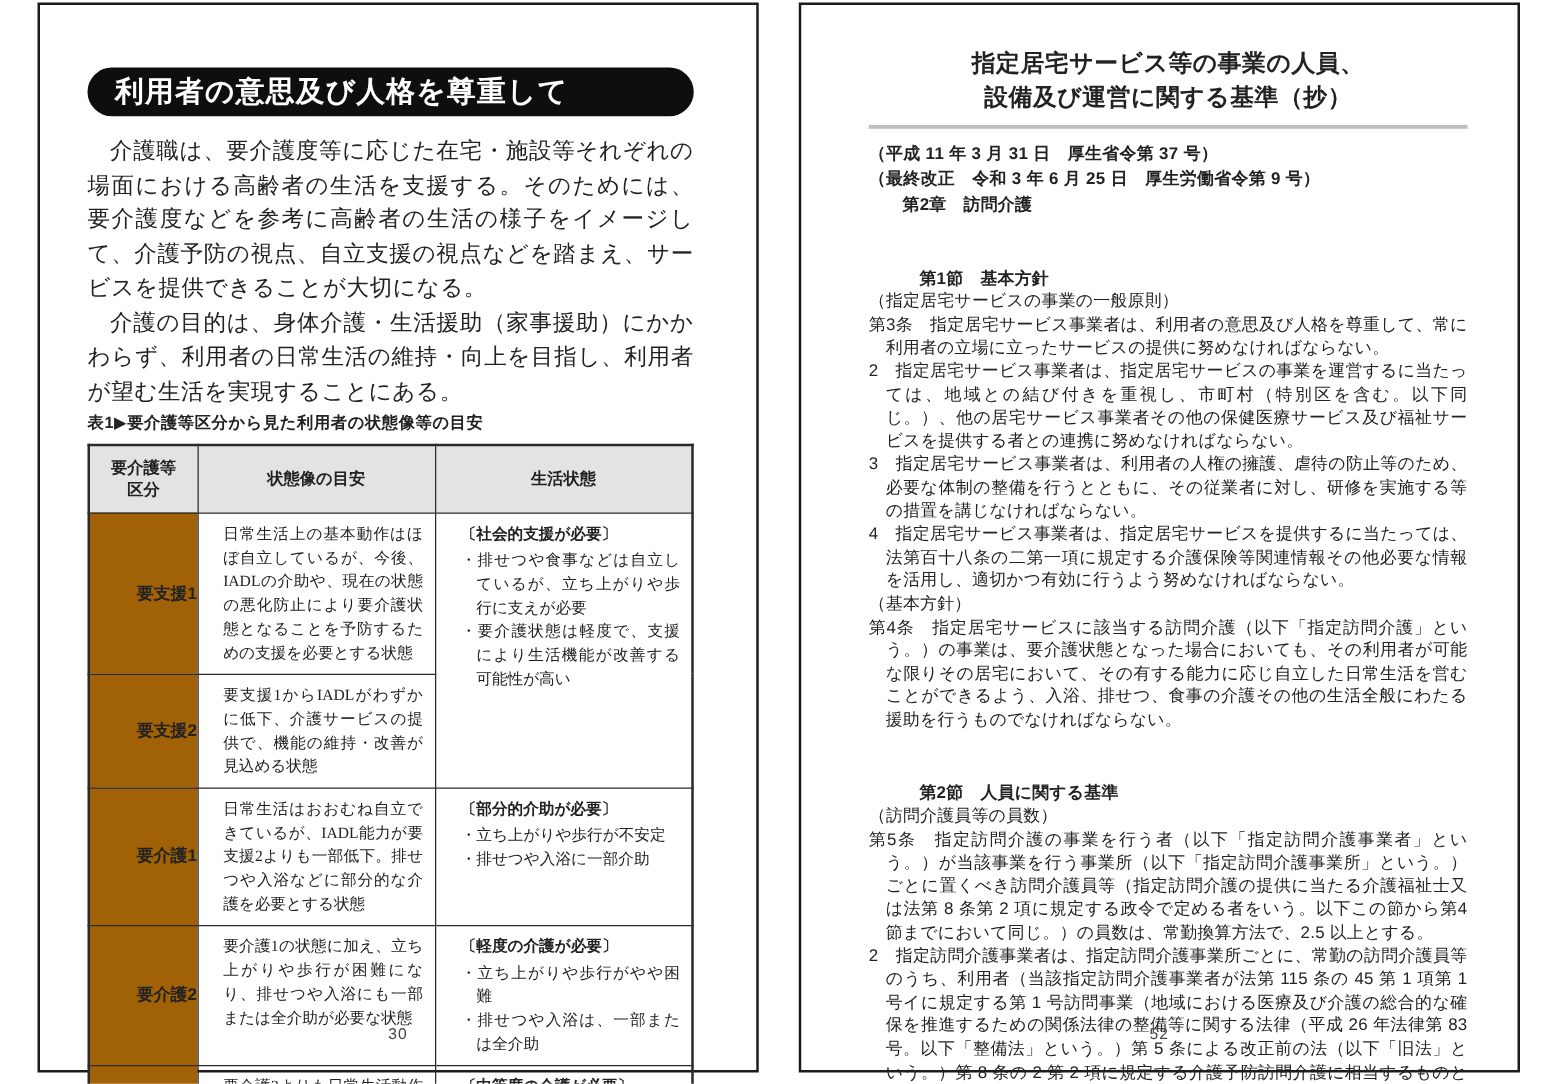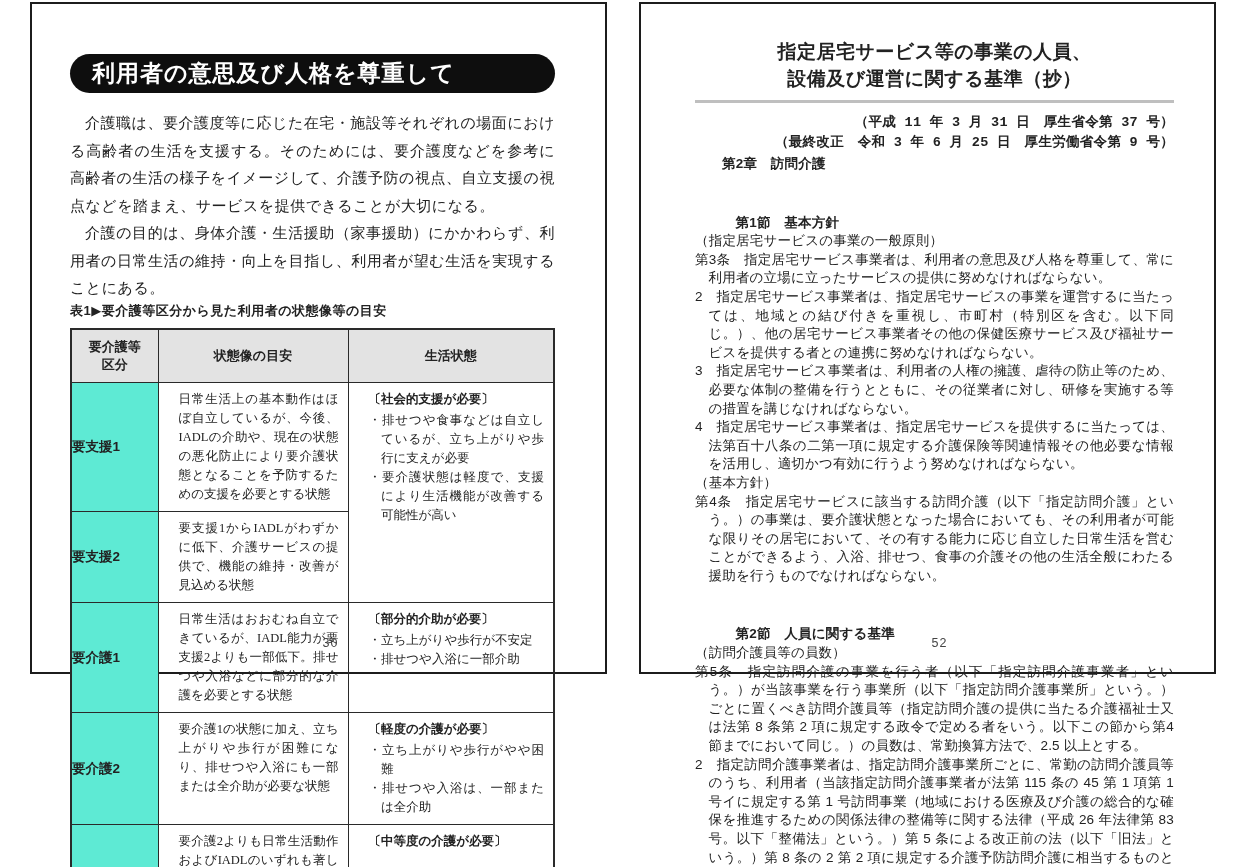--- a/index.html
+++ b/index.html
@@ -8,21 +8,21 @@
     position: relative;
     font-family: "Liberation Sans", "DejaVu Sans", sans-serif;
     color: #222222;
     overflow: hidden;
   }
 
   .page {
     position: absolute;
     top: 2px;
     width: 577px;
-    height: 672px;
+    height: 856px;
     background: #ffffff;
     border: 2px solid #1c1c1c;
   }
   #left-page  { left: 30px; }
   #right-page { left: 639px; }
 
   
   .lp-inner { padding: 50px 50px 0 38px; }
 
   .heading-banner {
@@ -32,25 +32,26 @@
     height: 39px;
     line-height: 39px;
     padding-left: 22px;
     font-size: 23px;
     font-weight: bold;
     letter-spacing: 1px;
     margin-bottom: 16px;
   }
 
   .intro p {
-    font-size: 15px;
+    font-size: 18px;
     line-height: 27.5px;
     text-indent: 1em;
     text-align: justify;
     letter-spacing: 0.5px;
+    font-family: Liberation Mono, monospace;
   }
 
   .table-caption {
     margin-bottom: 8px;
     font-size: 13px;
     font-weight: bold;
     letter-spacing: 0.5px;
   }
 
   table.care-table {
@@ -65,25 +66,25 @@
   table.care-table thead th {
     background: #e3e3e3;
     font-size: 13px;
     font-weight: bold;
     text-align: center;
     height: 54px;
     line-height: 18px;
   }
   .pre-line { white-space: pre-line; }
   table.care-table tbody th {
-    background: #5eead4;
+    background: #a16207;
     width: 87px;
     font-size: 13.5px;
     font-weight: bold;
-    text-align: left;
+    text-align: right;
   }
   table.care-table td {
     font-family: "Liberation Serif", "DejaVu Serif", serif;
     font-size: 12.5px;
     line-height: 19px;
     padding: 7px 9px 7px 20px;
     vertical-align: top;
     text-align: justify;
   }
   td.state-cell { width: 190px; }
@@ -94,21 +95,21 @@
     margin-bottom: 2px;
   }
   .bullet {
     padding-left: 1em;
     text-indent: -1em;
   }
 
   .page-number {
     position: absolute;
     bottom: 22px;
-    left: 12px;
+    left: 0;
     width: 100%;
     text-align: center;
     font-size: 12.5px;
     color: #444444;
     letter-spacing: 1px;
   }
 
   
   .rp-inner { padding: 34px 40px 0 54px; }
 
@@ -118,26 +119,24 @@
     font-weight: bold;
     line-height: 27px;
     letter-spacing: 0.5px;
   }
   .title-rule {
     height: 3px;
     background: #bfbfbf;
     margin: 8px 0 10px 0;
   }
   .meta-line {
-    text-align: right;
     font-size: 13.5px;
     font-weight: bold;
     line-height: 20px;
     letter-spacing: 0.3px;
-    font-family: Liberation Mono, monospace;
   }
   .law-body { margin-top: 2px; }
   .law-body p {
     font-size: 13.5px;
     line-height: 18.6px;
     text-align: justify;
     letter-spacing: 0.2px;
   }
   p.ind2 { margin-left: 2em; font-weight: bold; }
   p.ind3 { margin-left: 3em; font-weight: bold; margin-top: 40px; }

